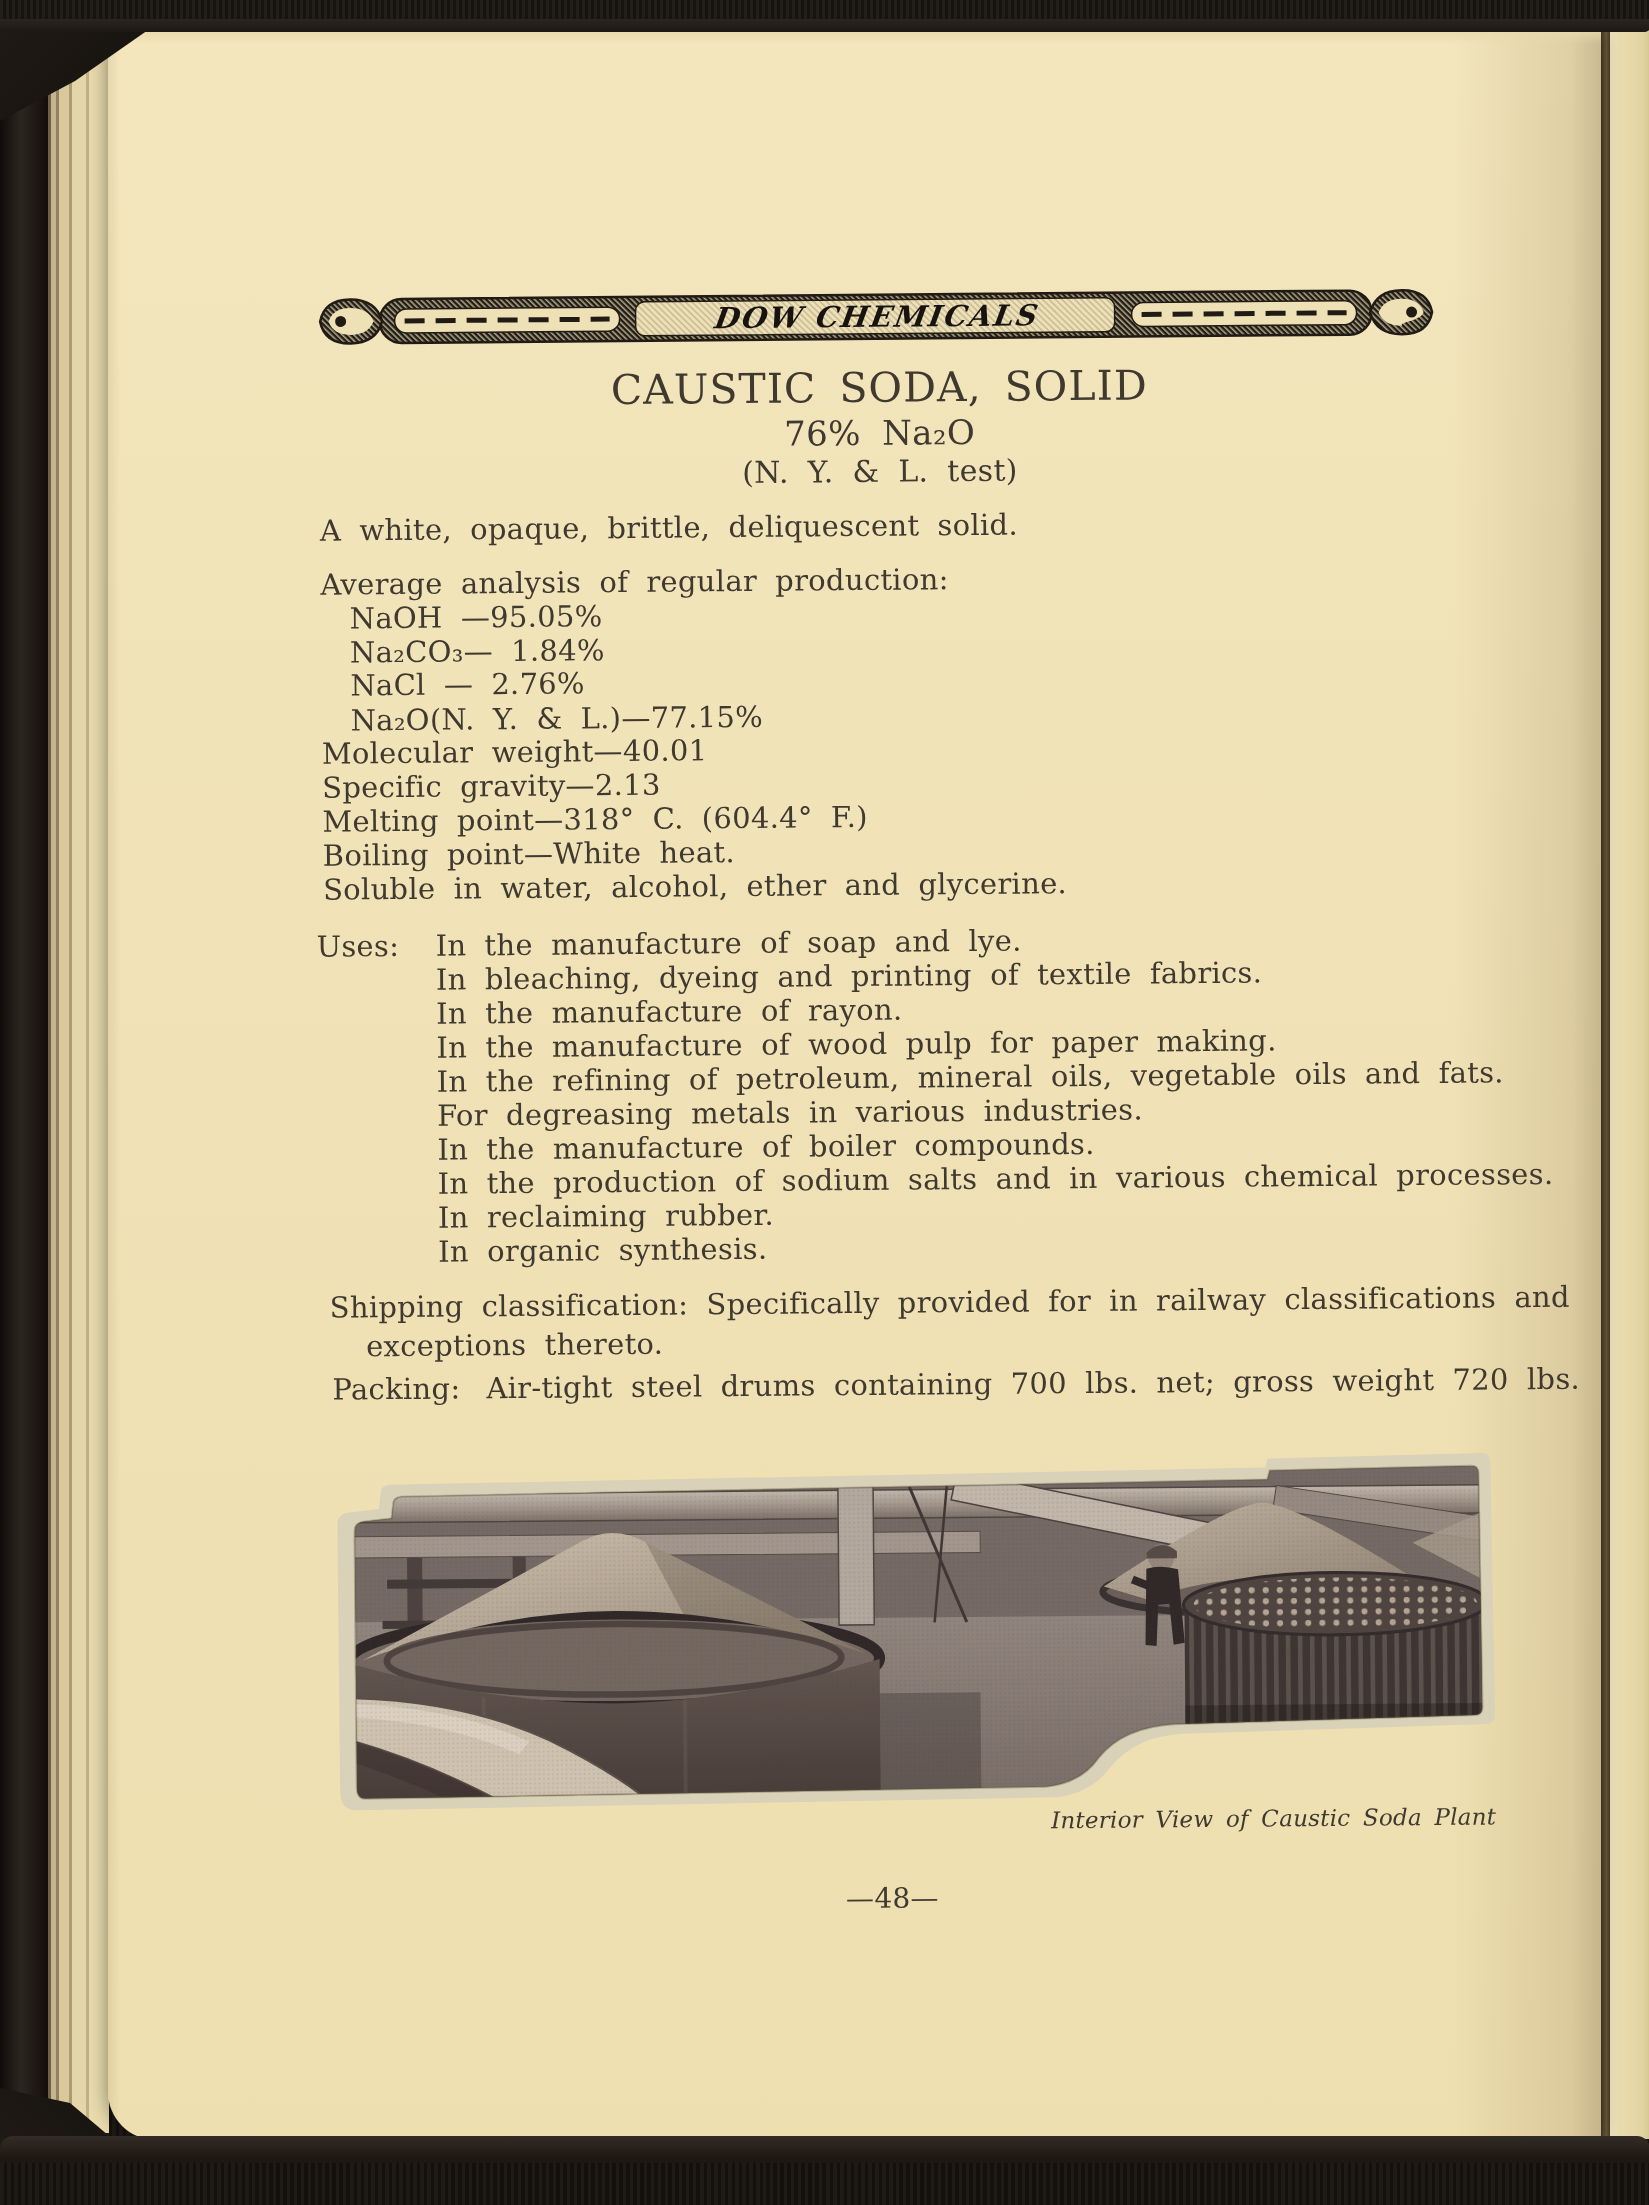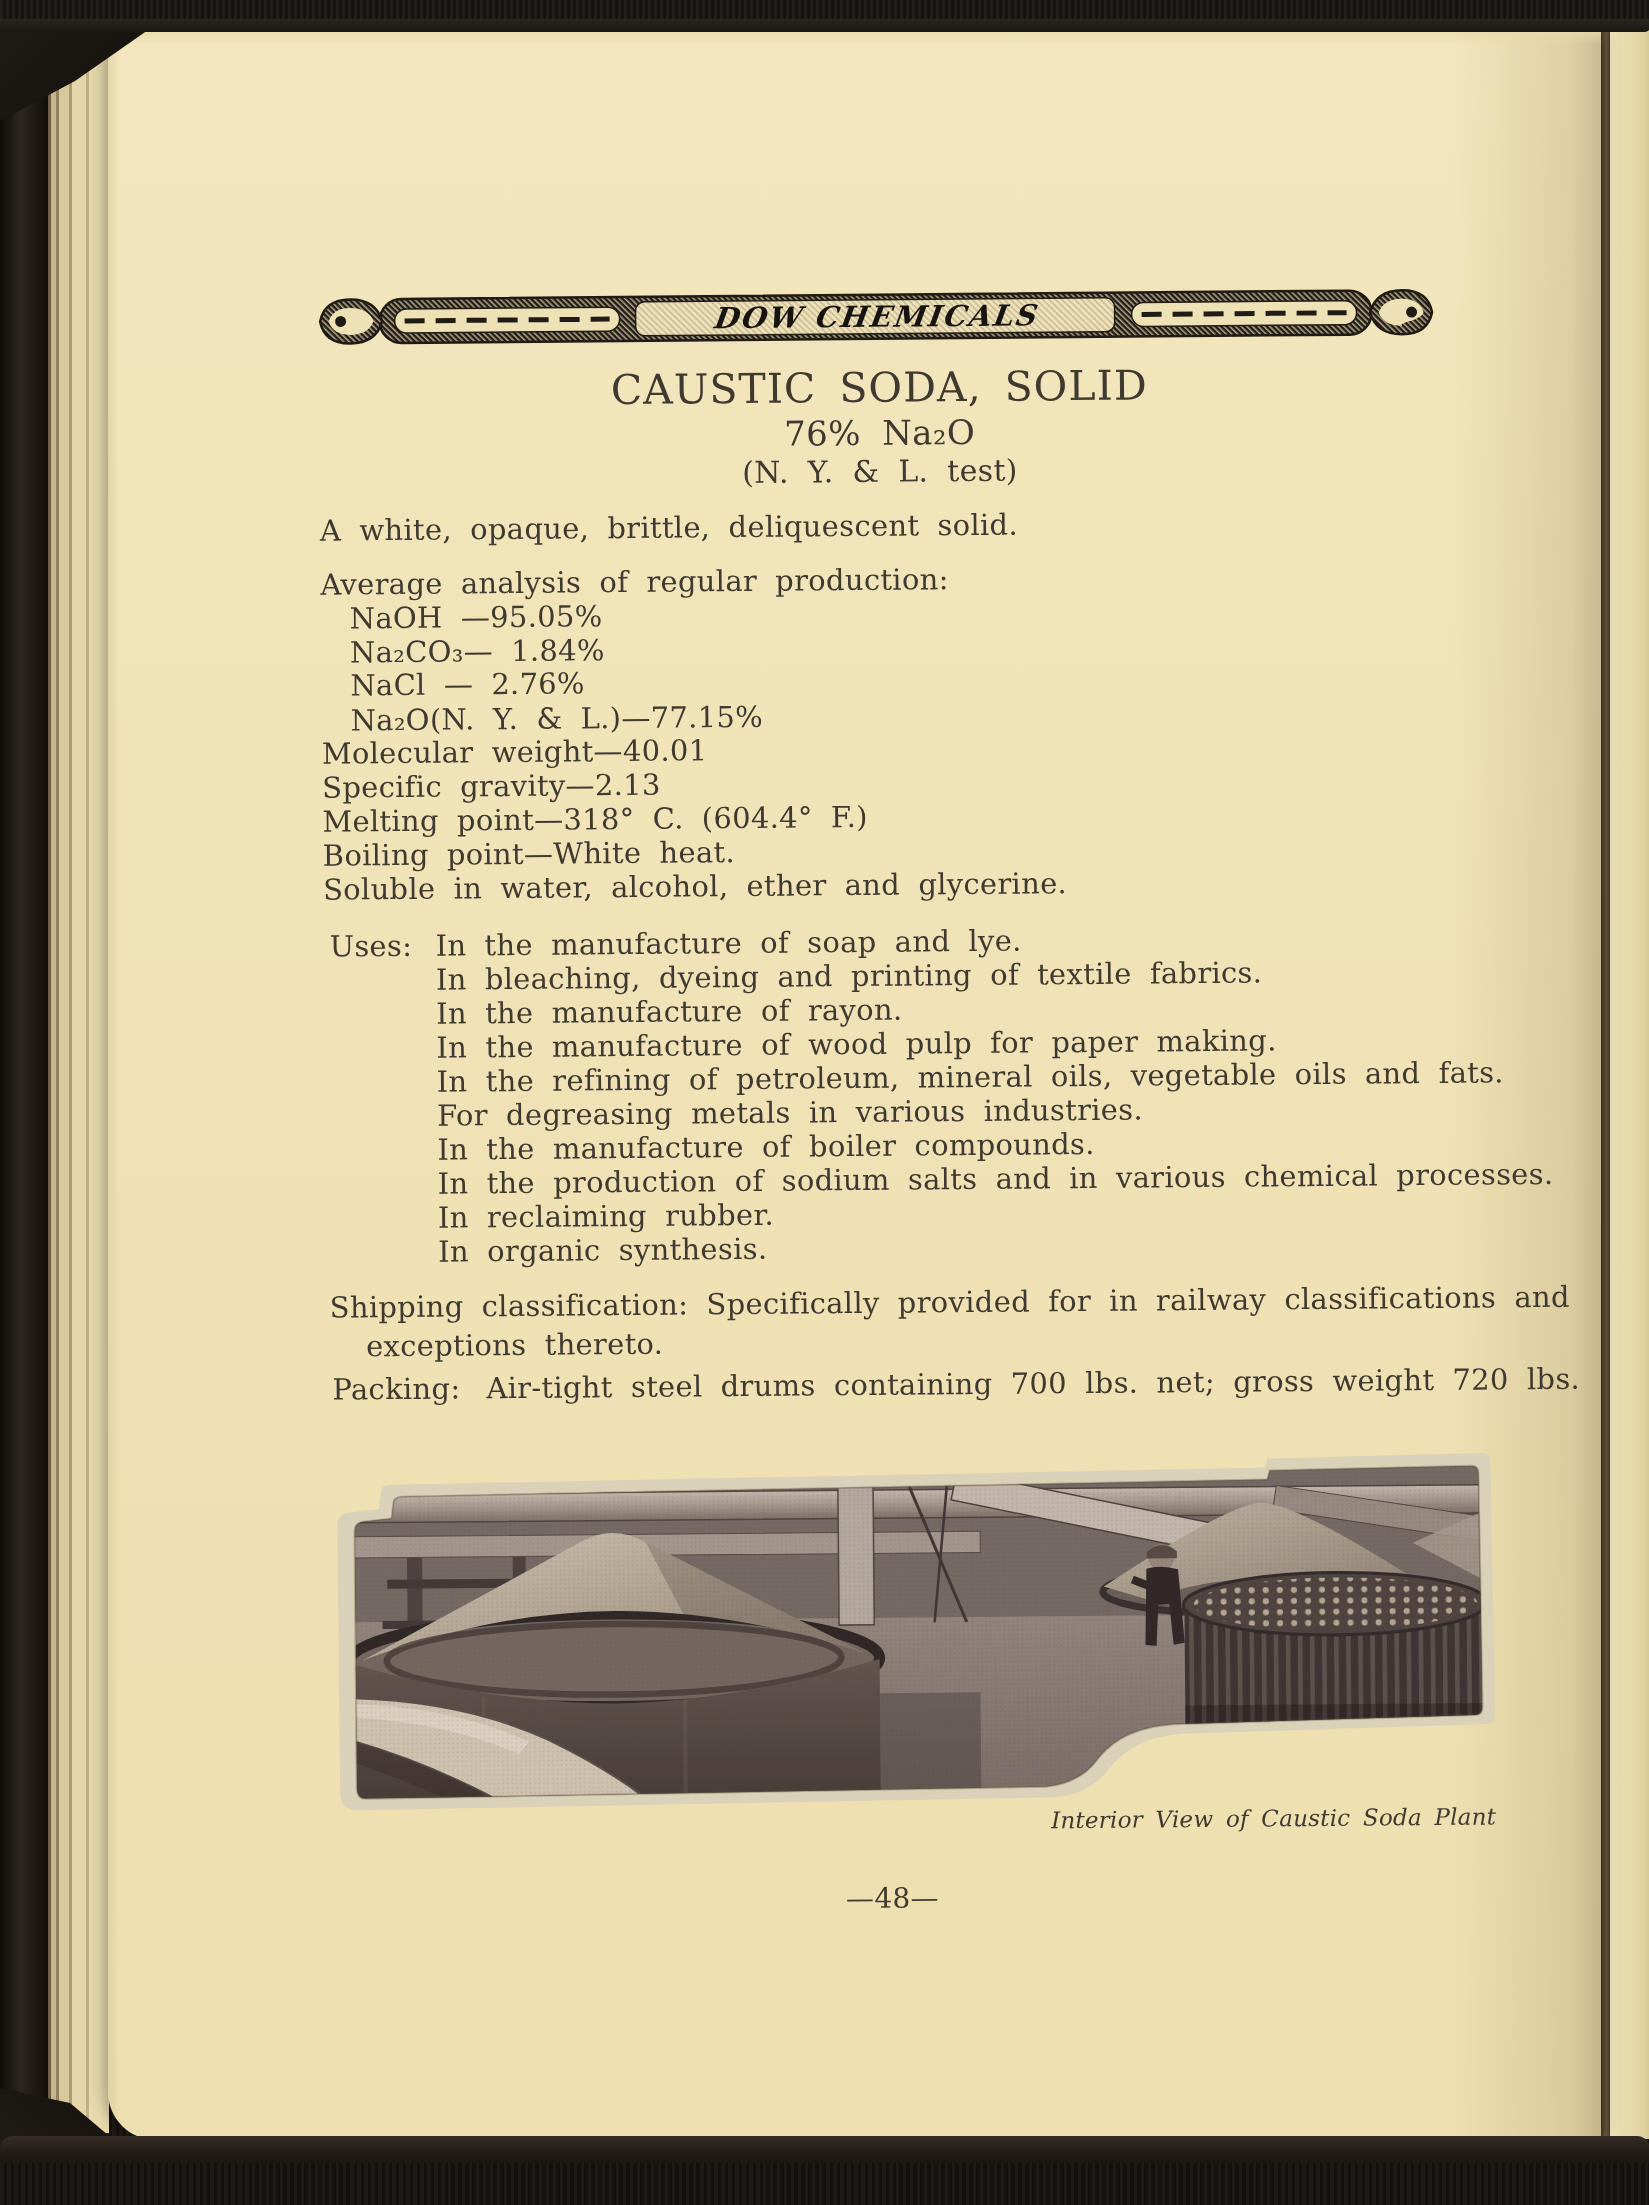--- a/index.html
+++ b/index.html
@@ -87,21 +87,21 @@
   .avg{left:325px;top:563px;}
   .an0{left:354px;top:597px;}
   .an1{left:354px;top:631px;}
   .an2{left:354px;top:664px;}
   .an3{left:354px;top:699px;}
   .pr0{left:325px;top:732px;}
   .pr1{left:325px;top:766px;}
   .pr2{left:325px;top:800px;}
   .pr3{left:325px;top:834px;}
   .pr4{left:325px;top:868px;}
-  .uses-label{left:331px;top:925px;}
+  .uses-label{left:318px;top:925px;}
   .us0{left:437px;top:925px;}
   .us1{left:437px;top:959px;}
   .us2{left:437px;top:993px;}
   .us3{left:437px;top:1027px;}
   .us4{left:437px;top:1061px;}
   .us5{left:437px;top:1095px;}
   .us6{left:437px;top:1129px;}
   .us7{left:437px;top:1163px;}
   .us8{left:437px;top:1197px;}
   .us9{left:437px;top:1231px;}

